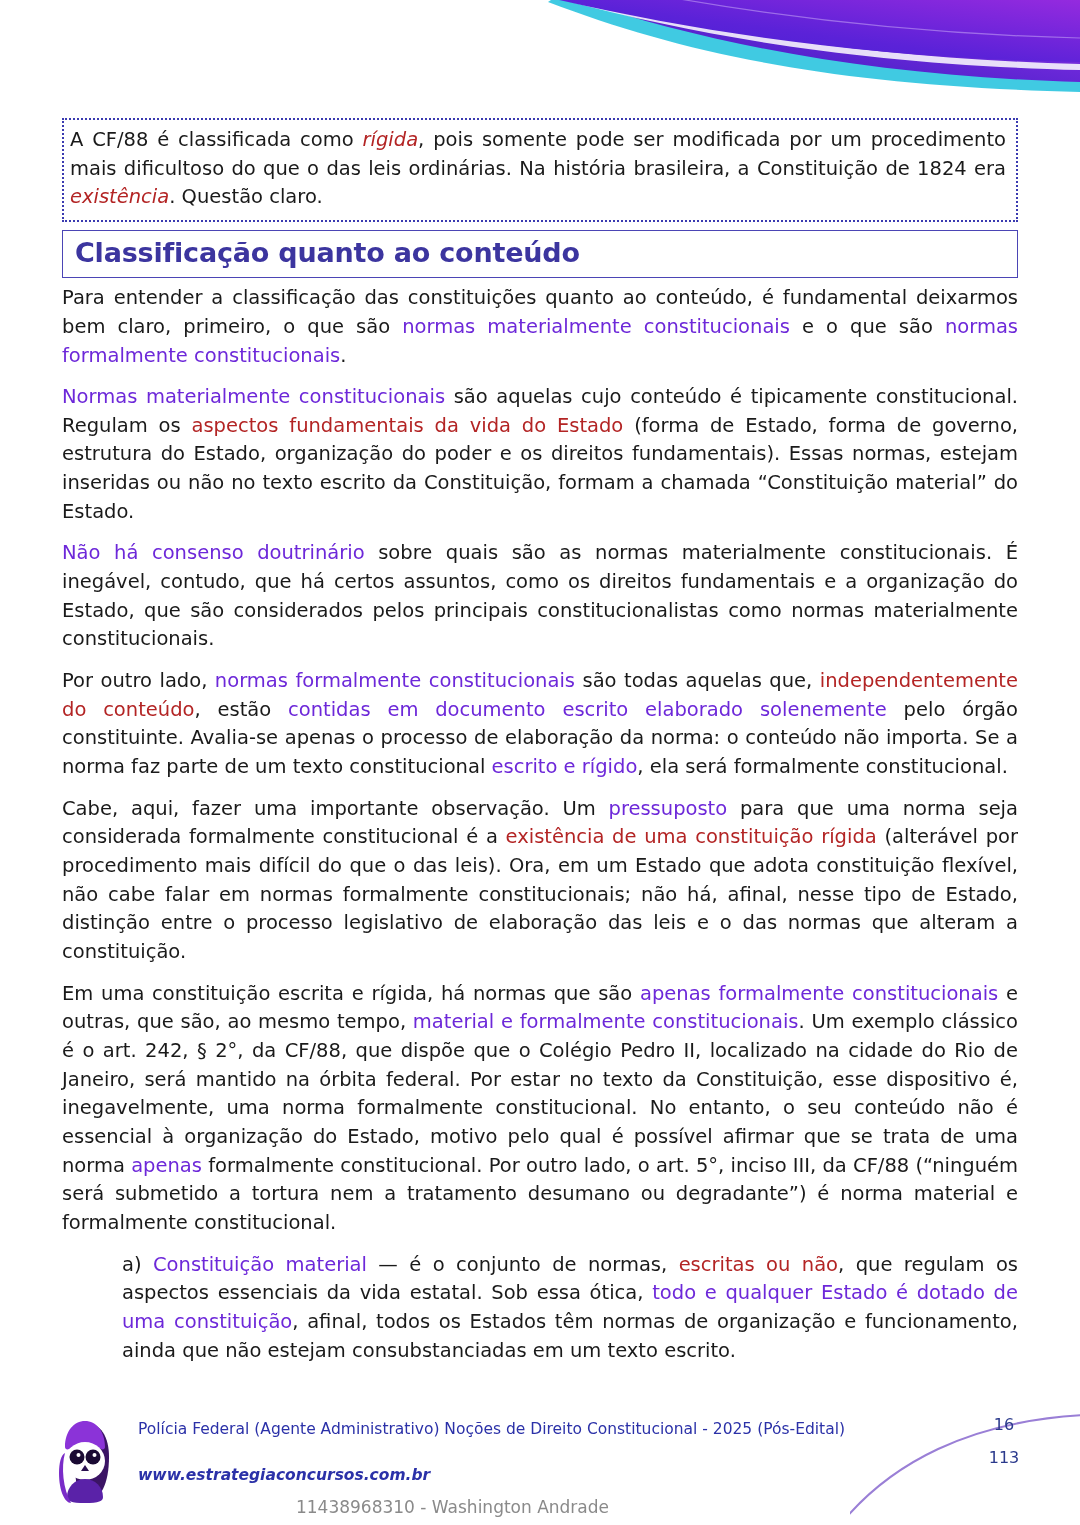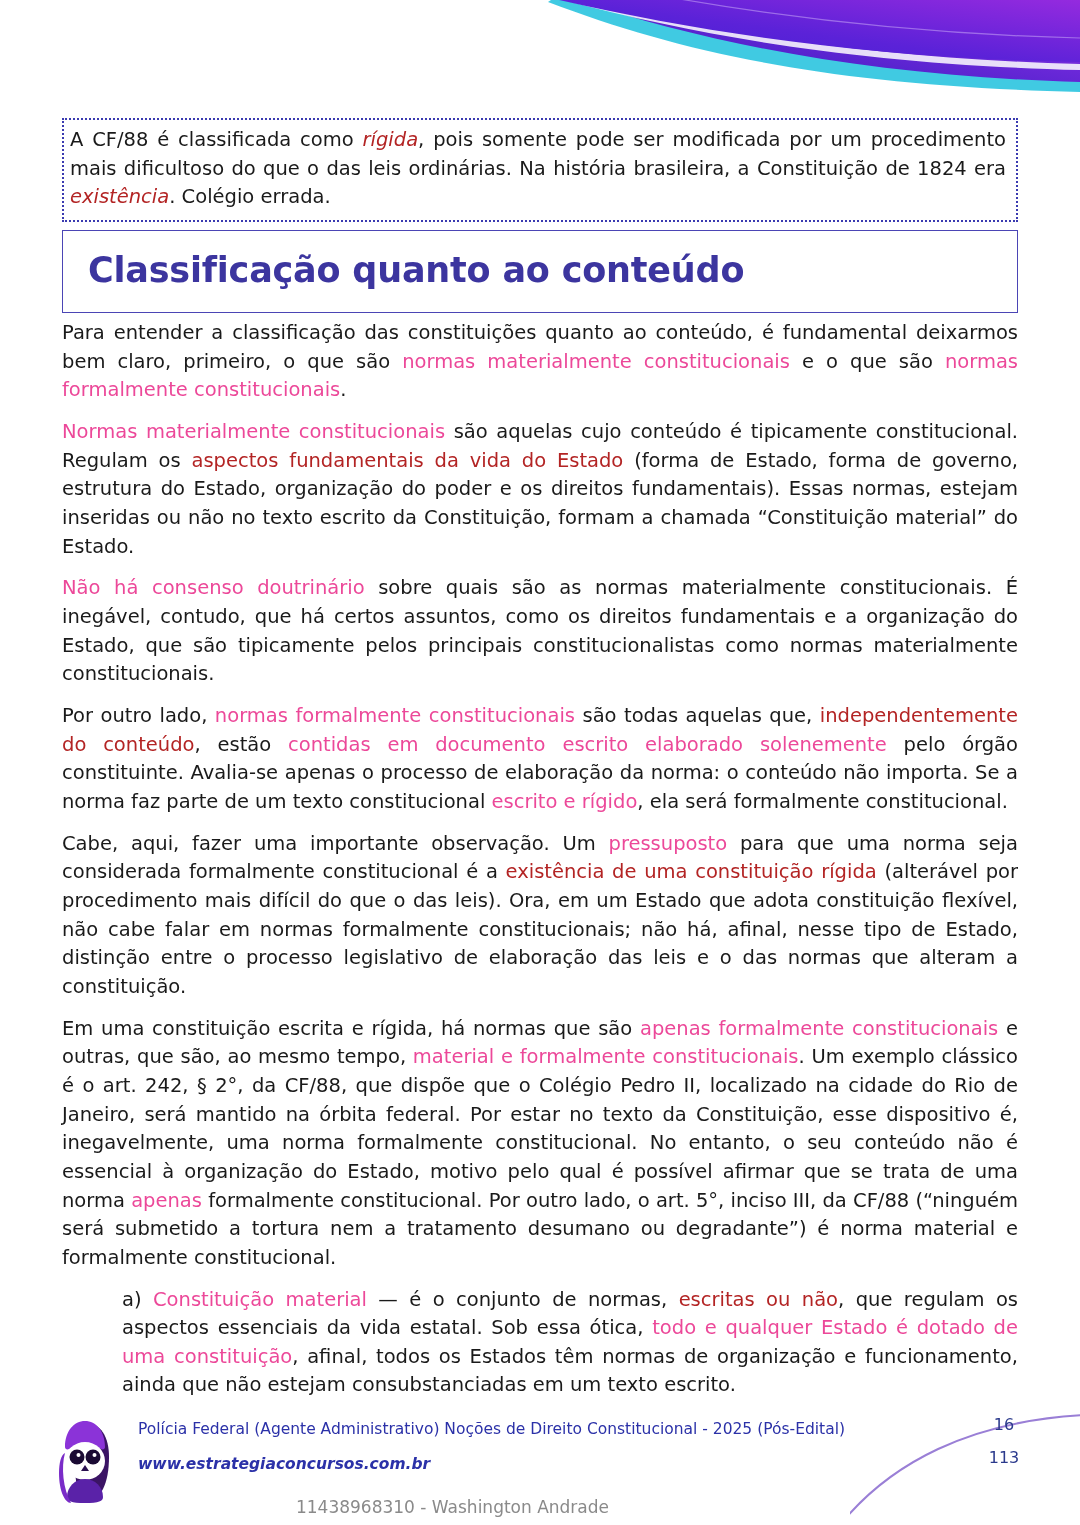--- a/index.html
+++ b/index.html
@@ -75,22 +75,22 @@
     color: #1a1a1a;
   }
 
   .section-heading-box {
     border: 1.5px solid #4b45b5;
     box-sizing: border-box;
     padding: 7px 12px 9px 12px;
     margin-bottom: 6px;
   }
   .section-heading-box h2 {
-    margin: 13px;
-    font-size: 35px;
+    margin: 0;
+    font-size: 27px;
     font-weight: bold;
     color: #3c359f;
     line-height: 1.12;
     letter-spacing: -0.2px;
   }
 
   p.body-par {
     margin: 0 0 13px 0;
     font-size: 19.5px;
     line-height: 1.47;
@@ -103,21 +103,21 @@
   }
 
   p.indented-item {
     margin: 0 0 10px 60px;
     font-size: 19.5px;
     line-height: 1.47;
     text-align: justify;
     color: #1a1a1a;
   }
 
-  .pp { color: #ec4899; margin-top: 33px; }     
+  .pp { color: #6d28d9; margin-top: 33px; }     
   .rr { color: #b32424; }     
   .it { font-style: italic; }
 
   
   .page-footer {
     position: absolute;
     left: 0;
     bottom: 0;
     width: 1080px;
     height: 140px;
@@ -146,21 +146,21 @@
     font-weight: normal;
     color: #2b31a8;
     white-space: nowrap;
     line-height: 1.0;
   }
   .footer-url {
     font-size: 15.5px;
     font-weight: bold;
     font-style: italic;
     color: #2b31a8;
-    margin-top: 19px;
+    margin-top: 30px;
     line-height: 1.0;
     white-space: nowrap;
   }
   .footer-pages {
     position: absolute;
     right: 46px;
     top: 32px;
     text-align: center;
     width: 60px;
   }
@@ -211,32 +211,32 @@
 
     <path d="M500,-14 C670,28 850,58 1080,62 L1080,-14 Z" fill="url(#waveGradA)"></path>
 
     <path d="M610,-14 C760,16 920,34 1080,38" fill="none" stroke="#c9a8f5" stroke-width="1.2" opacity="0.55"></path>
   </svg>
 </div>
 
 <div class="content">
 
   <div class="callout-box">
-    <p><span>A CF/88 é classificada como </span><span class="rr it">rígida</span><span>, pois somente pode ser modificada por um procedimento mais dificultoso do que o das leis ordinárias. Na história brasileira, a Constituição de 1824 era </span><span class="rr it">existência</span><span>. Colégio errada.</span></p>
+    <p><span>A CF/88 é classificada como </span><span class="rr it">rígida</span><span>, pois somente pode ser modificada por um procedimento mais dificultoso do que o das leis ordinárias. Na história brasileira, a Constituição de 1824 era </span><span class="rr it">existência</span><span>. Questão claro.</span></p>
   </div>
 
   <div class="section-heading-box">
     <h2>Classificação quanto ao conteúdo</h2>
   </div>
 
   <p class="body-par"><span>Para entender a classificação das constituições quanto ao conteúdo, é fundamental deixarmos bem claro, primeiro, o que são </span><span class="pp">normas materialmente constitucionais</span><span> e o que são </span><span class="pp">normas formalmente constitucionais</span><span>.</span></p>
 
   <p class="body-par"><span class="pp">Normas materialmente constitucionais</span><span> são aquelas cujo conteúdo é tipicamente constitucional. Regulam os </span><span class="rr">aspectos fundamentais da vida do Estado</span><span> (forma de Estado, forma de governo, estrutura do Estado, organização do poder e os direitos fundamentais). Essas normas, estejam inseridas ou não no texto escrito da Constituição, formam a chamada “Constituição material” do Estado.</span></p>
 
-  <p class="body-par"><span class="pp">Não há consenso doutrinário</span><span> sobre quais são as normas materialmente constitucionais. É inegável, contudo, que há certos assuntos, como os direitos fundamentais e a organização do Estado, que são tipicamente pelos principais constitucionalistas como normas materialmente constitucionais.</span></p>
+  <p class="body-par"><span class="pp">Não há consenso doutrinário</span><span> sobre quais são as normas materialmente constitucionais. É inegável, contudo, que há certos assuntos, como os direitos fundamentais e a organização do Estado, que são considerados pelos principais constitucionalistas como normas materialmente constitucionais.</span></p>
 
   <p class="body-par"><span>Por outro lado, </span><span class="pp">normas formalmente constitucionais</span><span> são todas aquelas que, </span><span class="rr">independentemente do conteúdo</span><span>, estão </span><span class="pp">contidas em documento escrito elaborado solenemente</span><span> pelo órgão constituinte. Avalia-se apenas o processo de elaboração da norma: o conteúdo não importa. Se a norma faz parte de um texto constitucional </span><span class="pp">escrito e rígido</span><span>, ela será formalmente constitucional.</span></p>
 
   <p class="body-par"><span>Cabe, aqui, fazer uma importante observação. Um </span><span class="pp">pressuposto</span><span> para que uma norma seja considerada formalmente constitucional é a </span><span class="rr">existência de uma constituição rígida</span><span> (alterável por procedimento mais difícil do que o das leis). Ora, em um Estado que adota constituição flexível, não cabe falar em normas formalmente constitucionais; não há, afinal, nesse tipo de Estado, distinção entre o processo legislativo de elaboração das leis e o das normas que alteram a constituição.</span></p>
 
   <p class="body-par"><span>Em uma constituição escrita e rígida, há normas que são </span><span class="pp">apenas formalmente constitucionais</span><span> e outras, que são, ao mesmo tempo, </span><span class="pp">material e formalmente constitucionais</span><span>. Um exemplo clássico é o art. 242, § 2°, da CF/88, que dispõe que o Colégio Pedro II, localizado na cidade do Rio de Janeiro, será mantido na órbita federal. Por estar no texto da Constituição, esse dispositivo é, inegavelmente, uma norma formalmente constitucional. No entanto, o seu conteúdo não é essencial à organização do Estado, motivo pelo qual é possível afirmar que se trata de uma norma </span><span class="pp">apenas</span><span> formalmente constitucional. Por outro lado, o art. 5°, inciso III, da CF/88 (“ninguém será submetido a tortura nem a tratamento desumano ou degradante”) é norma material e formalmente constitucional.</span></p>
 
 
   <p class="indented-item"><span>a) </span><span class="pp">Constituição material</span><span> — é o conjunto de normas, </span><span class="rr">escritas ou não</span><span>, que regulam os aspectos essenciais da vida estatal. Sob essa ótica, </span><span class="pp">todo e qualquer Estado é dotado de uma constituição</span><span>, afinal, todos os Estados têm normas de organização e funcionamento, ainda que não estejam consubstanciadas em um texto escrito.</span></p>
 

